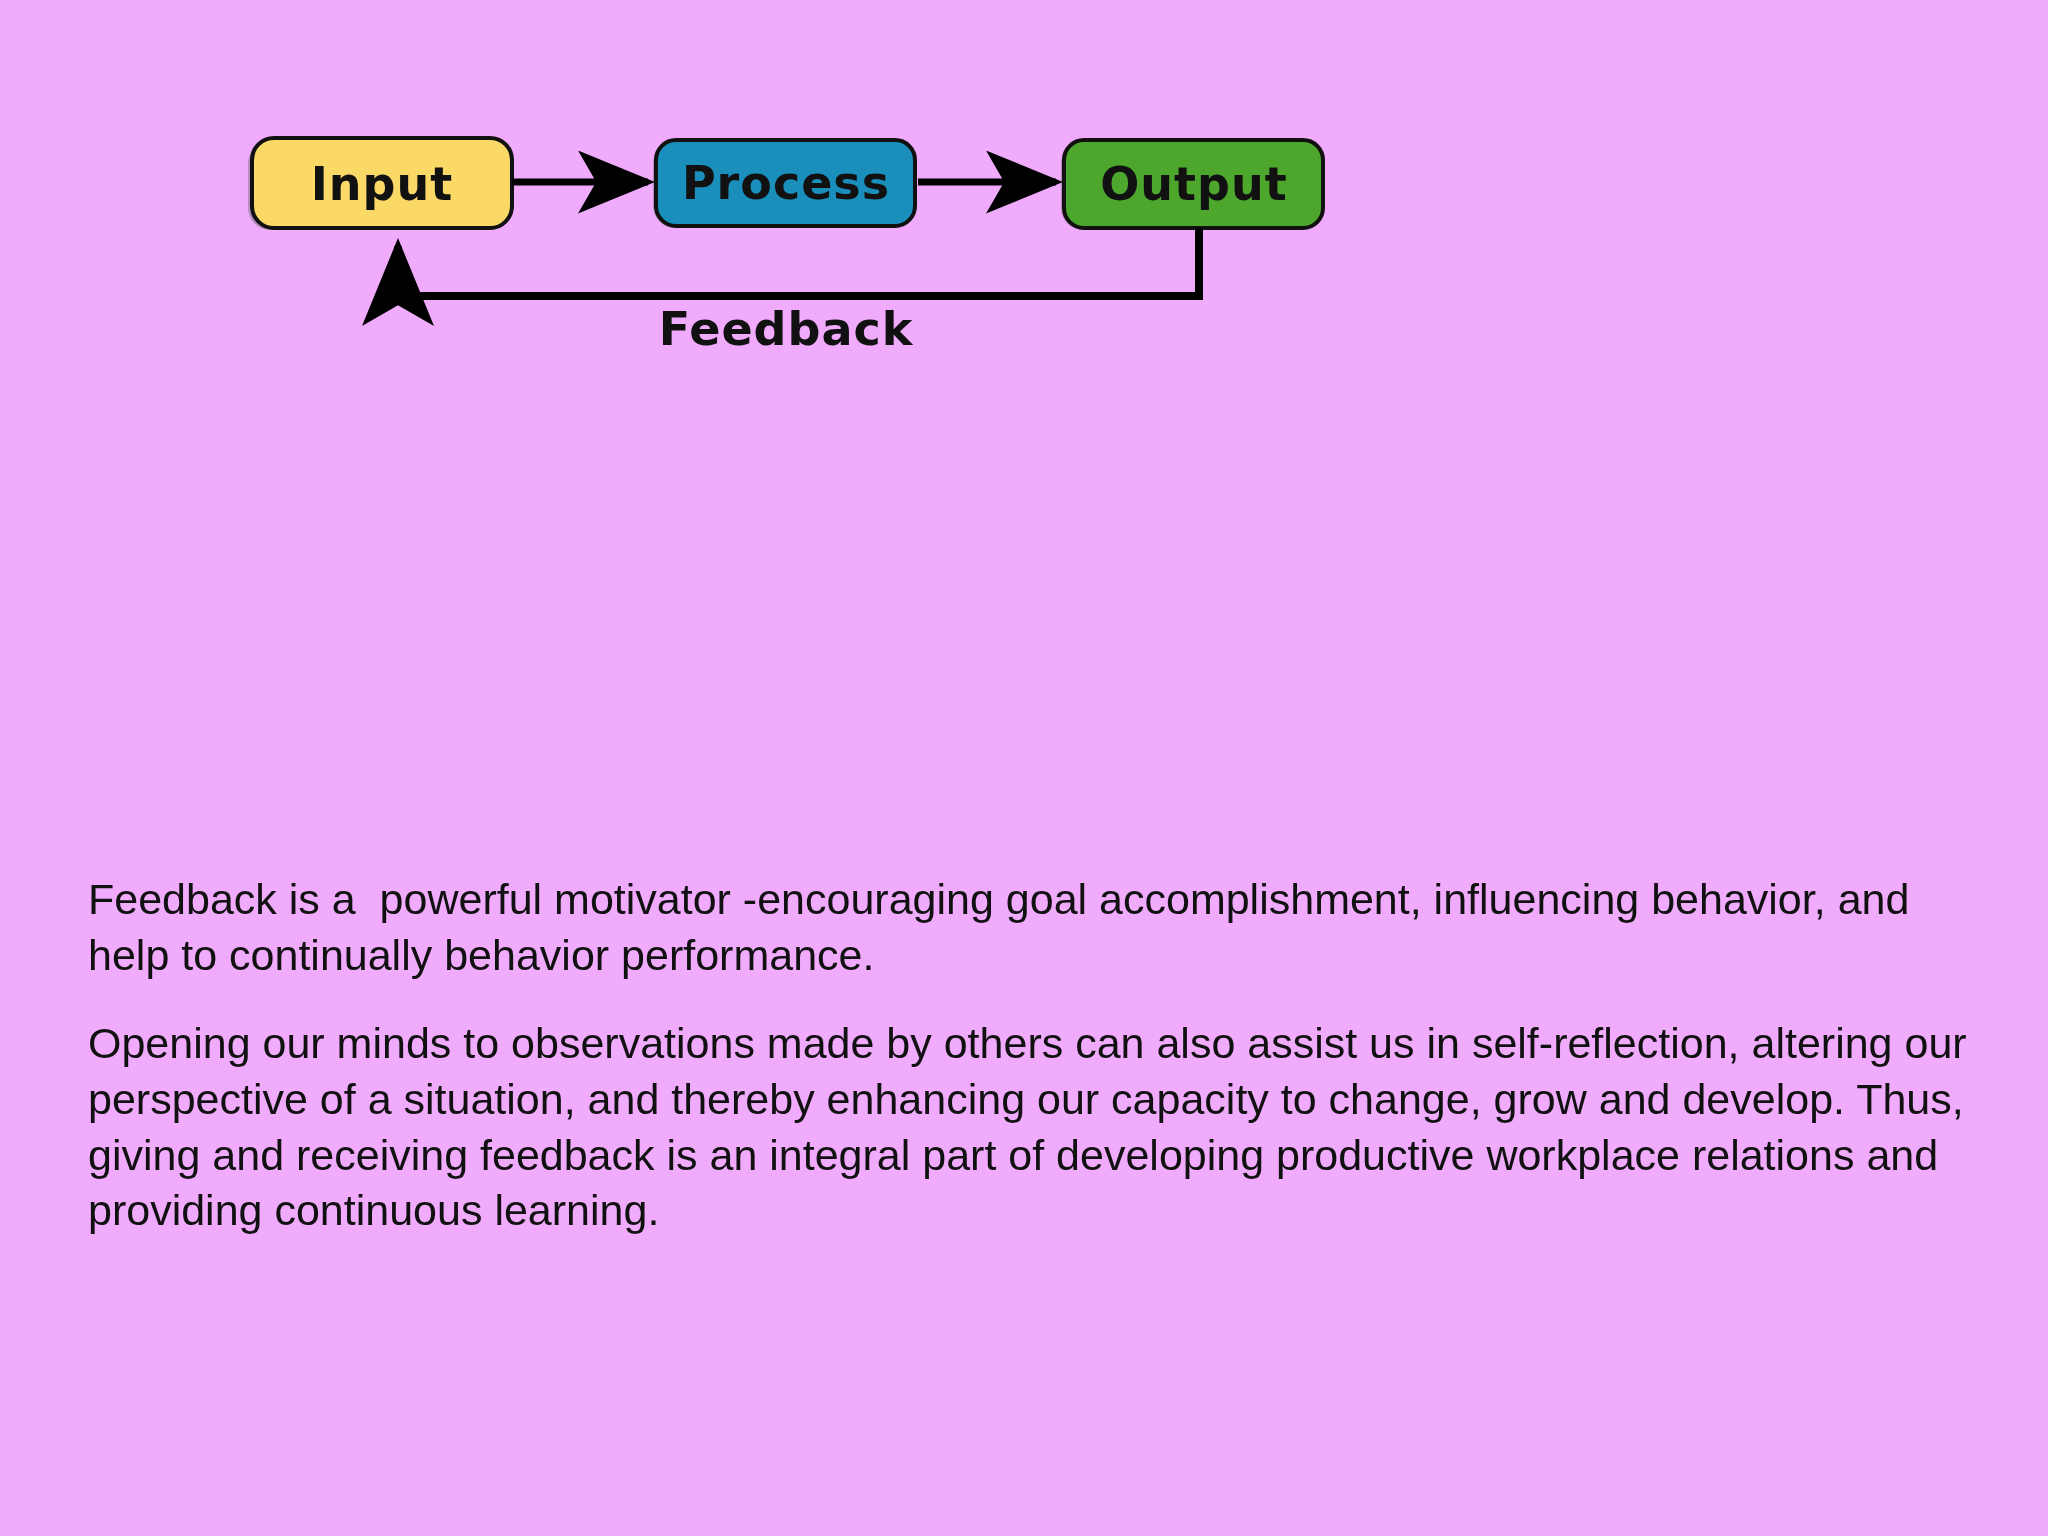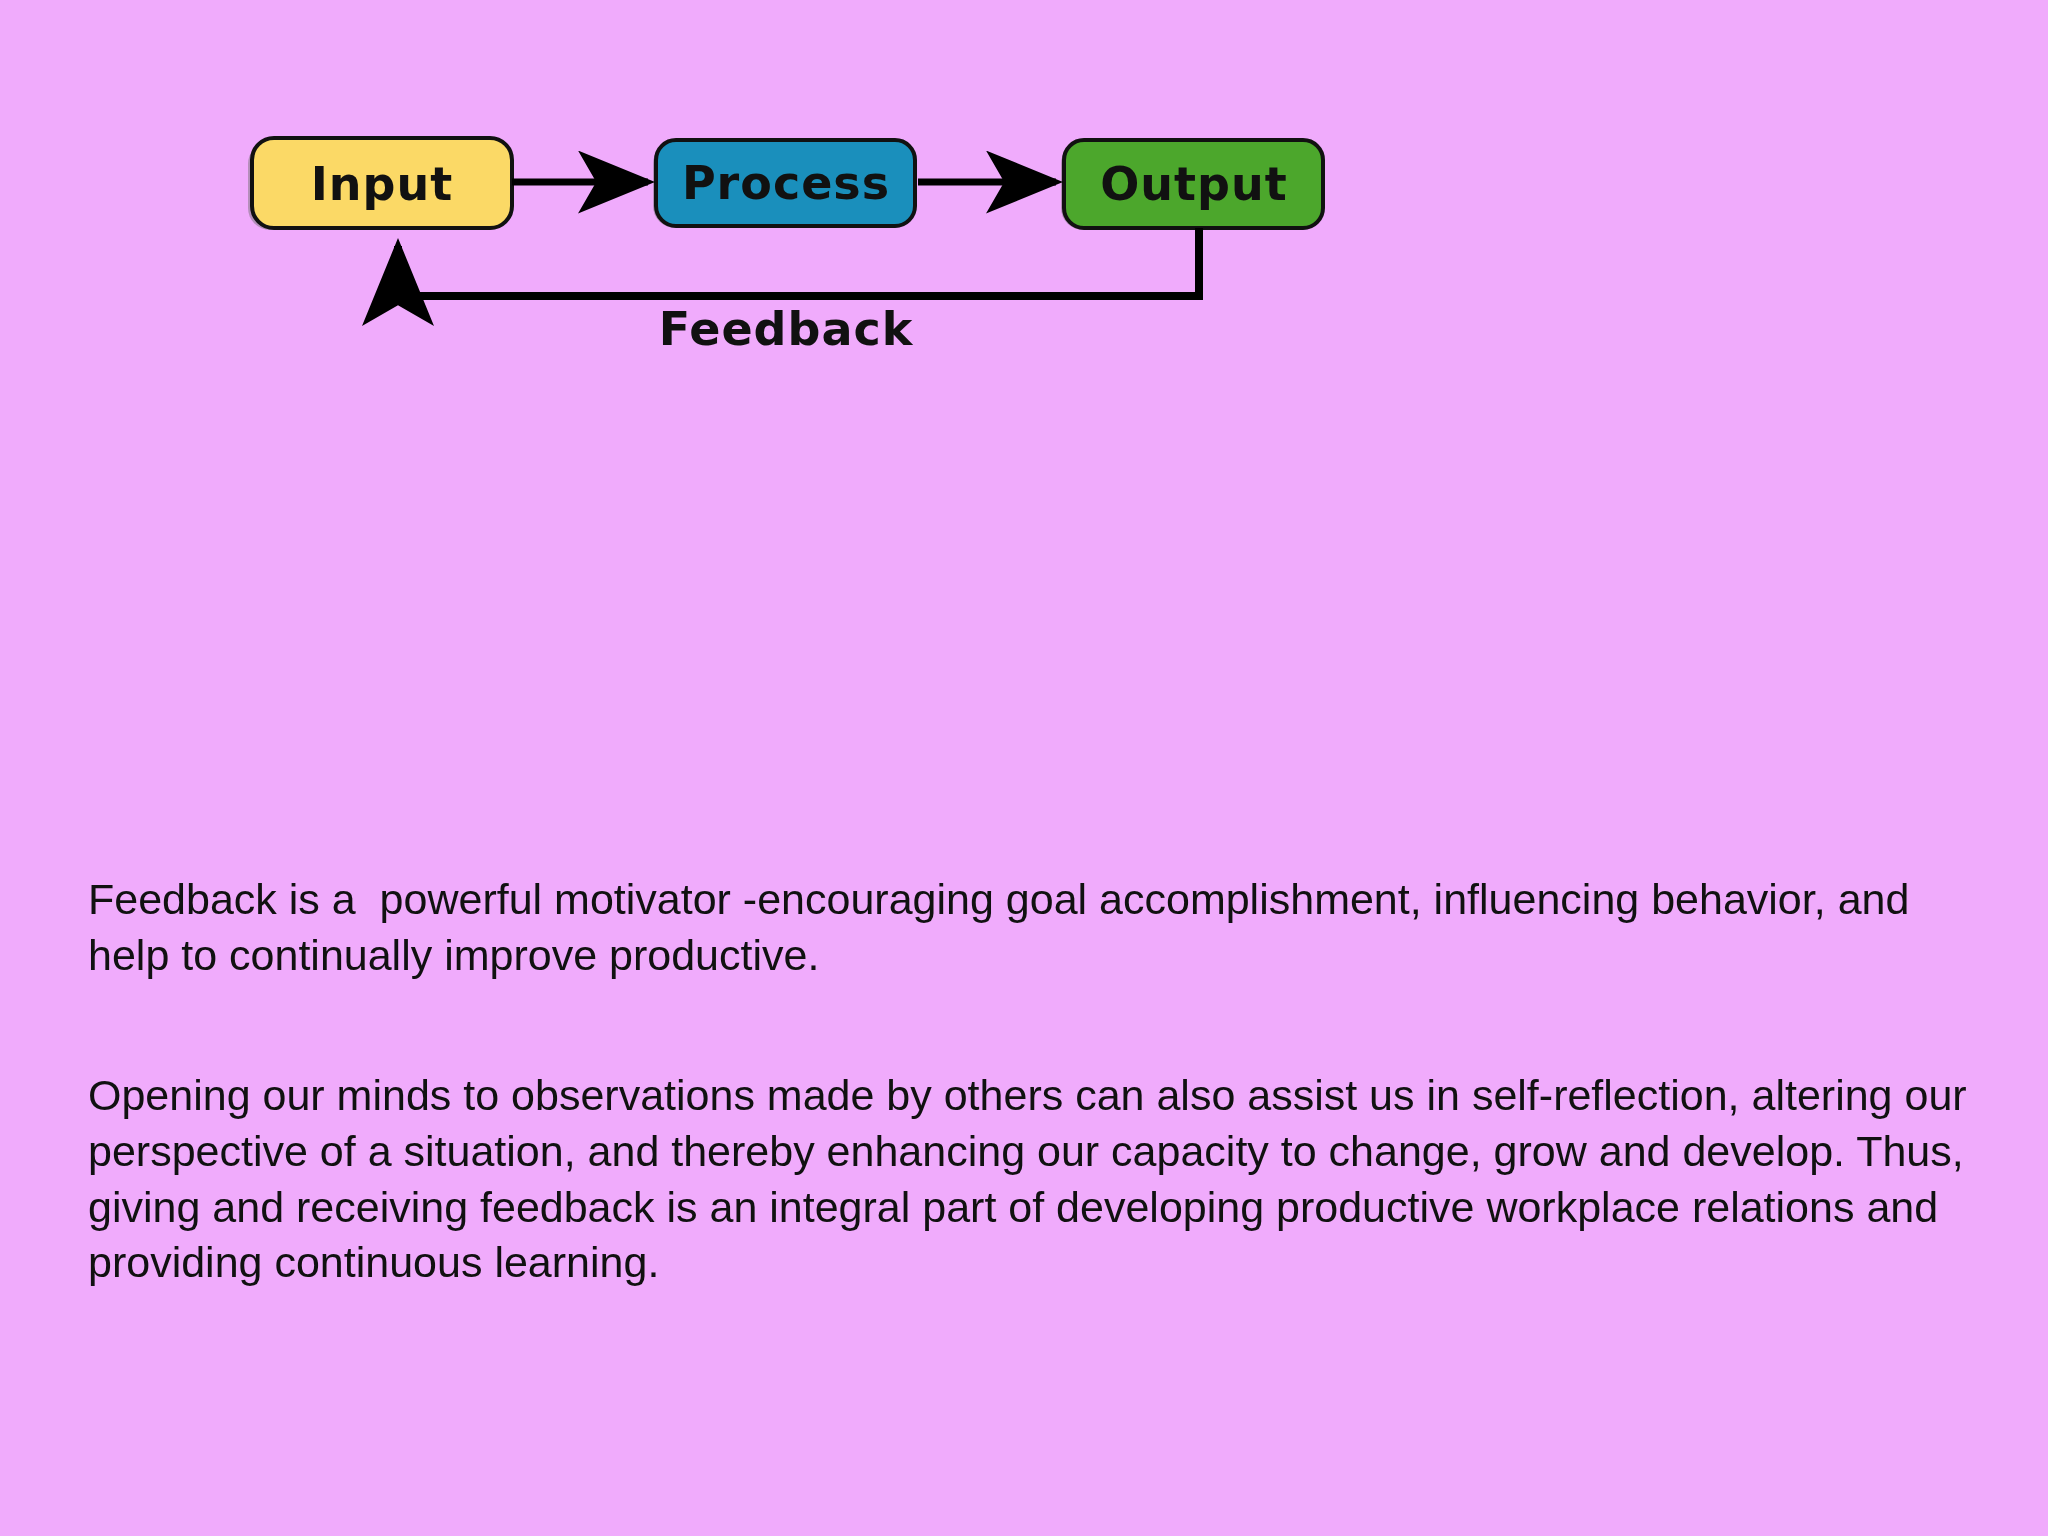--- a/index.html
+++ b/index.html
@@ -73,21 +73,21 @@
   }
   .body-copy p {
     margin: 0;
     font-family: "Liberation Sans", sans-serif;
     font-size: 43px;
     line-height: 1.30;
     color: #111111;
     white-space: pre-wrap;
   }
   .body-copy p.spaced {
-    margin-top: 84px;
+    margin-top: 32px;
   }
 </style>
 </head>
 <body>
 
 <div class="slide">
 
   <div class="diagram">
     <svg width="2048" height="480" viewBox="0 0 2048 480" xmlns="http://www.w3.org/2000/svg">
       <defs>
@@ -128,17 +128,17 @@
       <g>
         <path d="M1199,228 L1199,296 L398,296 L398,246" fill="none" stroke="#000000" stroke-width="8" stroke-linecap="butt" stroke-linejoin="miter" marker-end="url(#arrowhead)"></path>
       </g>
 
       <text class="loop-label" x="786" y="345" text-anchor="middle">Feedback</text>
     </svg>
   </div>
 
 
   <div class="body-copy">
-    <p>Feedback is a  powerful motivator -encouraging goal accomplishment, influencing behavior, and help to continually improve productive.</p>
+    <p>Feedback is a  powerful motivator -encouraging goal accomplishment, influencing behavior, and help to continually behavior performance.</p>
     <p class="spaced">Opening our minds to observations made by others can also assist us in self-reflection, altering our perspective of a situation, and thereby enhancing our capacity to change, grow and develop. Thus, giving and receiving feedback is an integral part of developing productive workplace relations and providing continuous learning.</p>
   </div>
 
 </div>
 
 </body></html>

